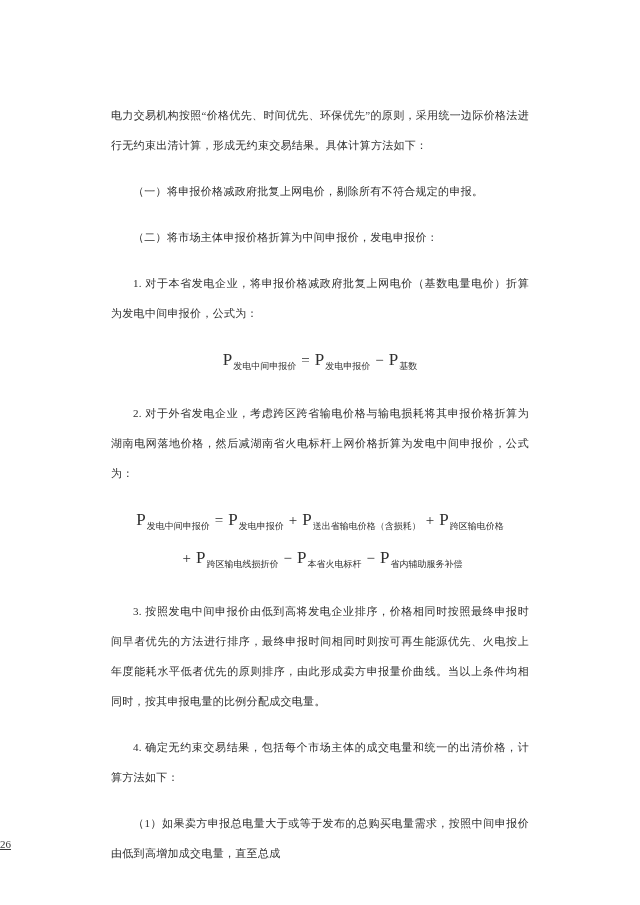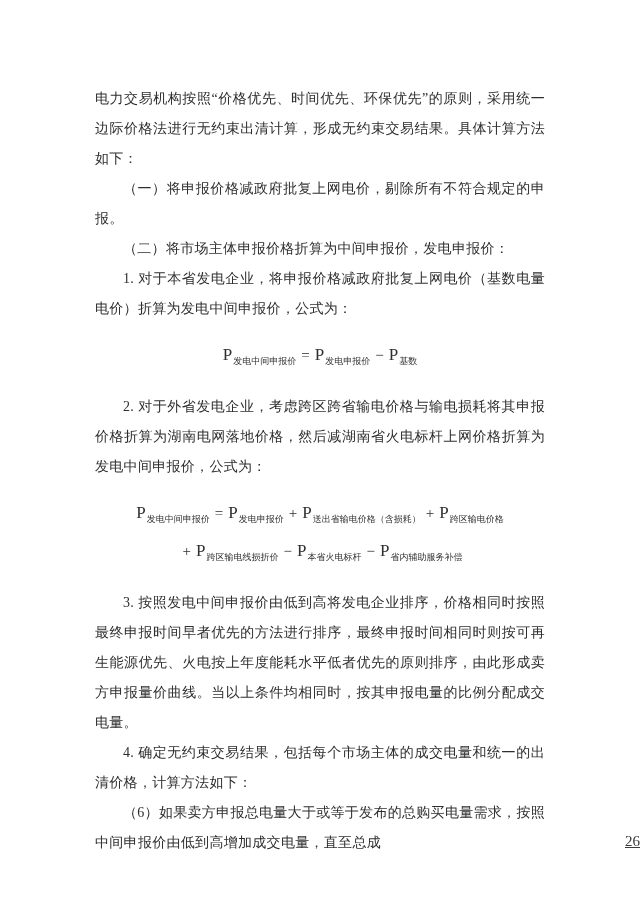--- a/index.html
+++ b/index.html
@@ -16,22 +16,22 @@
     font-family: "Liberation Serif", "DejaVu Serif", serif;
     color: #2e2e2e;
   }
   .content {
     position: absolute;
     left: 95px;
     top: 84px;
     width: 450px;
   }
   .para {
-    margin: 0;
-    font-size: 14px;
+    margin: 16px;
+    font-size: 11px;
     line-height: 30px;
     text-align: justify;
     text-justify: inter-character;
     letter-spacing: 0.3px;
   }
   .para.indent {
     text-indent: 2em;
   }
   .formula {
     margin: 15px 0;
@@ -53,36 +53,36 @@
   }
   .formula .op {
     font-size: 15px;
     margin: 0 5px;
   }
   .page-number {
     position: absolute;
     bottom: 55px;
     left: 0;
     width: 100%;
-    text-align: right;
-    font-size: 15px;
+    text-align: left;
+    font-size: 11px;
     color: #3a3a3a;
     text-decoration: underline;
   }
 </style>
 </head>
 <body>
 
 <div class="page">
   <div class="content">
     <p class="para">电力交易机构按照“价格优先、时间优先、环保优先”的原则，采用统一边际价格法进行无约束出清计算，形成无约束交易结果。具体计算方法如下：</p>
     <p class="para indent">（一）将申报价格减政府批复上网电价，剔除所有不符合规定的申报。</p>
     <p class="para indent">（二）将市场主体申报价格折算为中间申报价，发电申报价：</p>
     <p class="para indent">1. 对于本省发电企业，将申报价格减政府批复上网电价（基数电量电价）折算为发电中间申报价，公式为：</p>
     <div class="formula"><span class="term"><span class="base">P</span><span class="sub">发电中间申报价</span></span><span class="op">=</span><span class="term"><span class="base">P</span><span class="sub">发电申报价</span></span><span class="op">−</span><span class="term"><span class="base">P</span><span class="sub">基数</span></span></div>
     <p class="para indent">2. 对于外省发电企业，考虑跨区跨省输电价格与输电损耗将其申报价格折算为湖南电网落地价格，然后减湖南省火电标杆上网价格折算为发电中间申报价，公式为：</p>
     <div class="formula"><span class="term"><span class="base">P</span><span class="sub">发电中间申报价</span></span><span class="op">=</span><span class="term"><span class="base">P</span><span class="sub">发电申报价</span></span><span class="op">+</span><span class="term"><span class="base">P</span><span class="sub">送出省输电价格（含损耗）</span></span><span class="op">+</span><span class="term"><span class="base">P</span><span class="sub">跨区输电价格</span></span><span class="op">+</span><span class="term"><span class="base">P</span><span class="sub">跨区输电线损折价</span></span><span class="op">−</span><span class="term"><span class="base">P</span><span class="sub">本省火电标杆</span></span><span class="op">−</span><span class="term"><span class="base">P</span><span class="sub">省内辅助服务补偿</span></span></div>
     <p class="para indent">3. 按照发电中间申报价由低到高将发电企业排序，价格相同时按照最终申报时间早者优先的方法进行排序，最终申报时间相同时则按可再生能源优先、火电按上年度能耗水平低者优先的原则排序，由此形成卖方申报量价曲线。当以上条件均相同时，按其申报电量的比例分配成交电量。</p>
     <p class="para indent">4. 确定无约束交易结果，包括每个市场主体的成交电量和统一的出清价格，计算方法如下：</p>
-    <p class="para indent">（6）如果卖方申报总电量大于或等于发布的总购买电量需求，按照中间申报价由低到高增加成交电量，直至总成</p>
+    <p class="para indent">（1）如果卖方申报总电量大于或等于发布的总购买电量需求，按照中间申报价由低到高增加成交电量，直至总成</p>
   </div>
   <div class="page-number">26</div>
 </div>
 
 </body></html>

